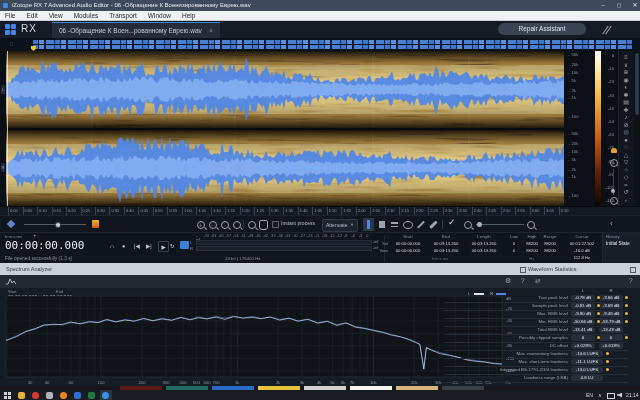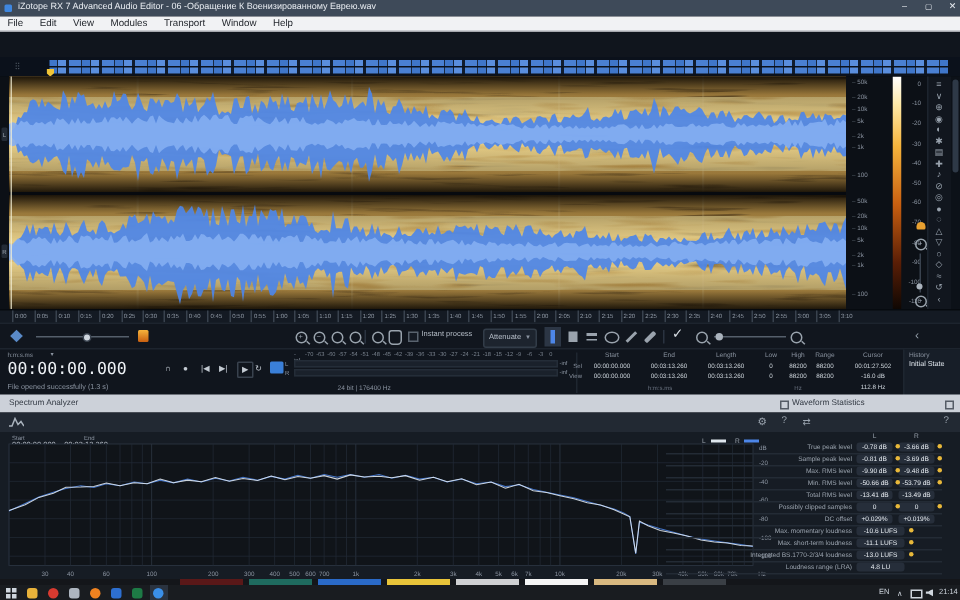--- a/index.html
+++ b/index.html
@@ -102,20 +102,38 @@
   <div class="ab" id="menubar">
       <span>File</span>
       <span>Edit</span>
       <span>View</span>
       <span>Modules</span>
       <span>Transport</span>
       <span>Window</span>
       <span>Help</span>
     </div>
 
+  <div class="ab" id="appheader">
+    <div class="ab" style="left:5px;top:3px;width:12px;height:12px;">
+      <div class="ab" style="left:0;top:0;width:5px;height:5px;background:#3f87e0;border-radius:1px;"></div>
+      <div class="ab" style="left:6px;top:0;width:5px;height:5px;background:#3f87e0;border-radius:1px;"></div>
+      <div class="ab" style="left:0;top:6px;width:5px;height:5px;background:#3f87e0;border-radius:1px;"></div>
+      <div class="ab" style="left:6px;top:6px;width:5px;height:5px;background:#3f87e0;border-radius:1px;"></div>
+    </div>
+    <span class="ab lt" style="left:21px;top:2px;font-size:10px;letter-spacing:1px;">RX</span>
+    <div class="ab tab" style="left:52px;top:1px;width:168px;height:16px;">
+      <span class="ab" style="left:7px;">06 -Обращение К Воен...рованному Еврею.wav</span>
+      <span class="ab" style="left:157px;color:#8a93a0;">×</span>
+    </div>
+    <div class="ab pill" style="left:498px;top:2px;width:88px;height:12px;">Repair Assistant</div>
+    <div class="ab" style="left:602px;top:4px;width:10px;height:10px;">
+      <div class="ab" style="left:3px;top:0;width:1px;height:10px;background:#8a93a0;transform:rotate(35deg);"></div>
+      <div class="ab" style="left:6px;top:0;width:1px;height:10px;background:#8a93a0;transform:rotate(35deg);"></div>
+    </div>
+  </div>
 
   <div class="ab" id="overview">
     <div class="ab" style="left:10px;top:2px;color:#5a636e;font-size:6px;">⁝⁝</div>
     <div class="ab ovbar" style="left:33px;top:2px;width:599px;"></div>
     <div class="ab ovbar" style="left:33px;top:7px;width:599px;"></div>
     <div class="ab" style="left:31px;top:8px;width:5px;height:5px;background:#f0c437;clip-path:polygon(0 0,100% 0,100% 55%,50% 100%,0 55%);"></div>
   </div>
 
   <div class="ab" id="main">
 

